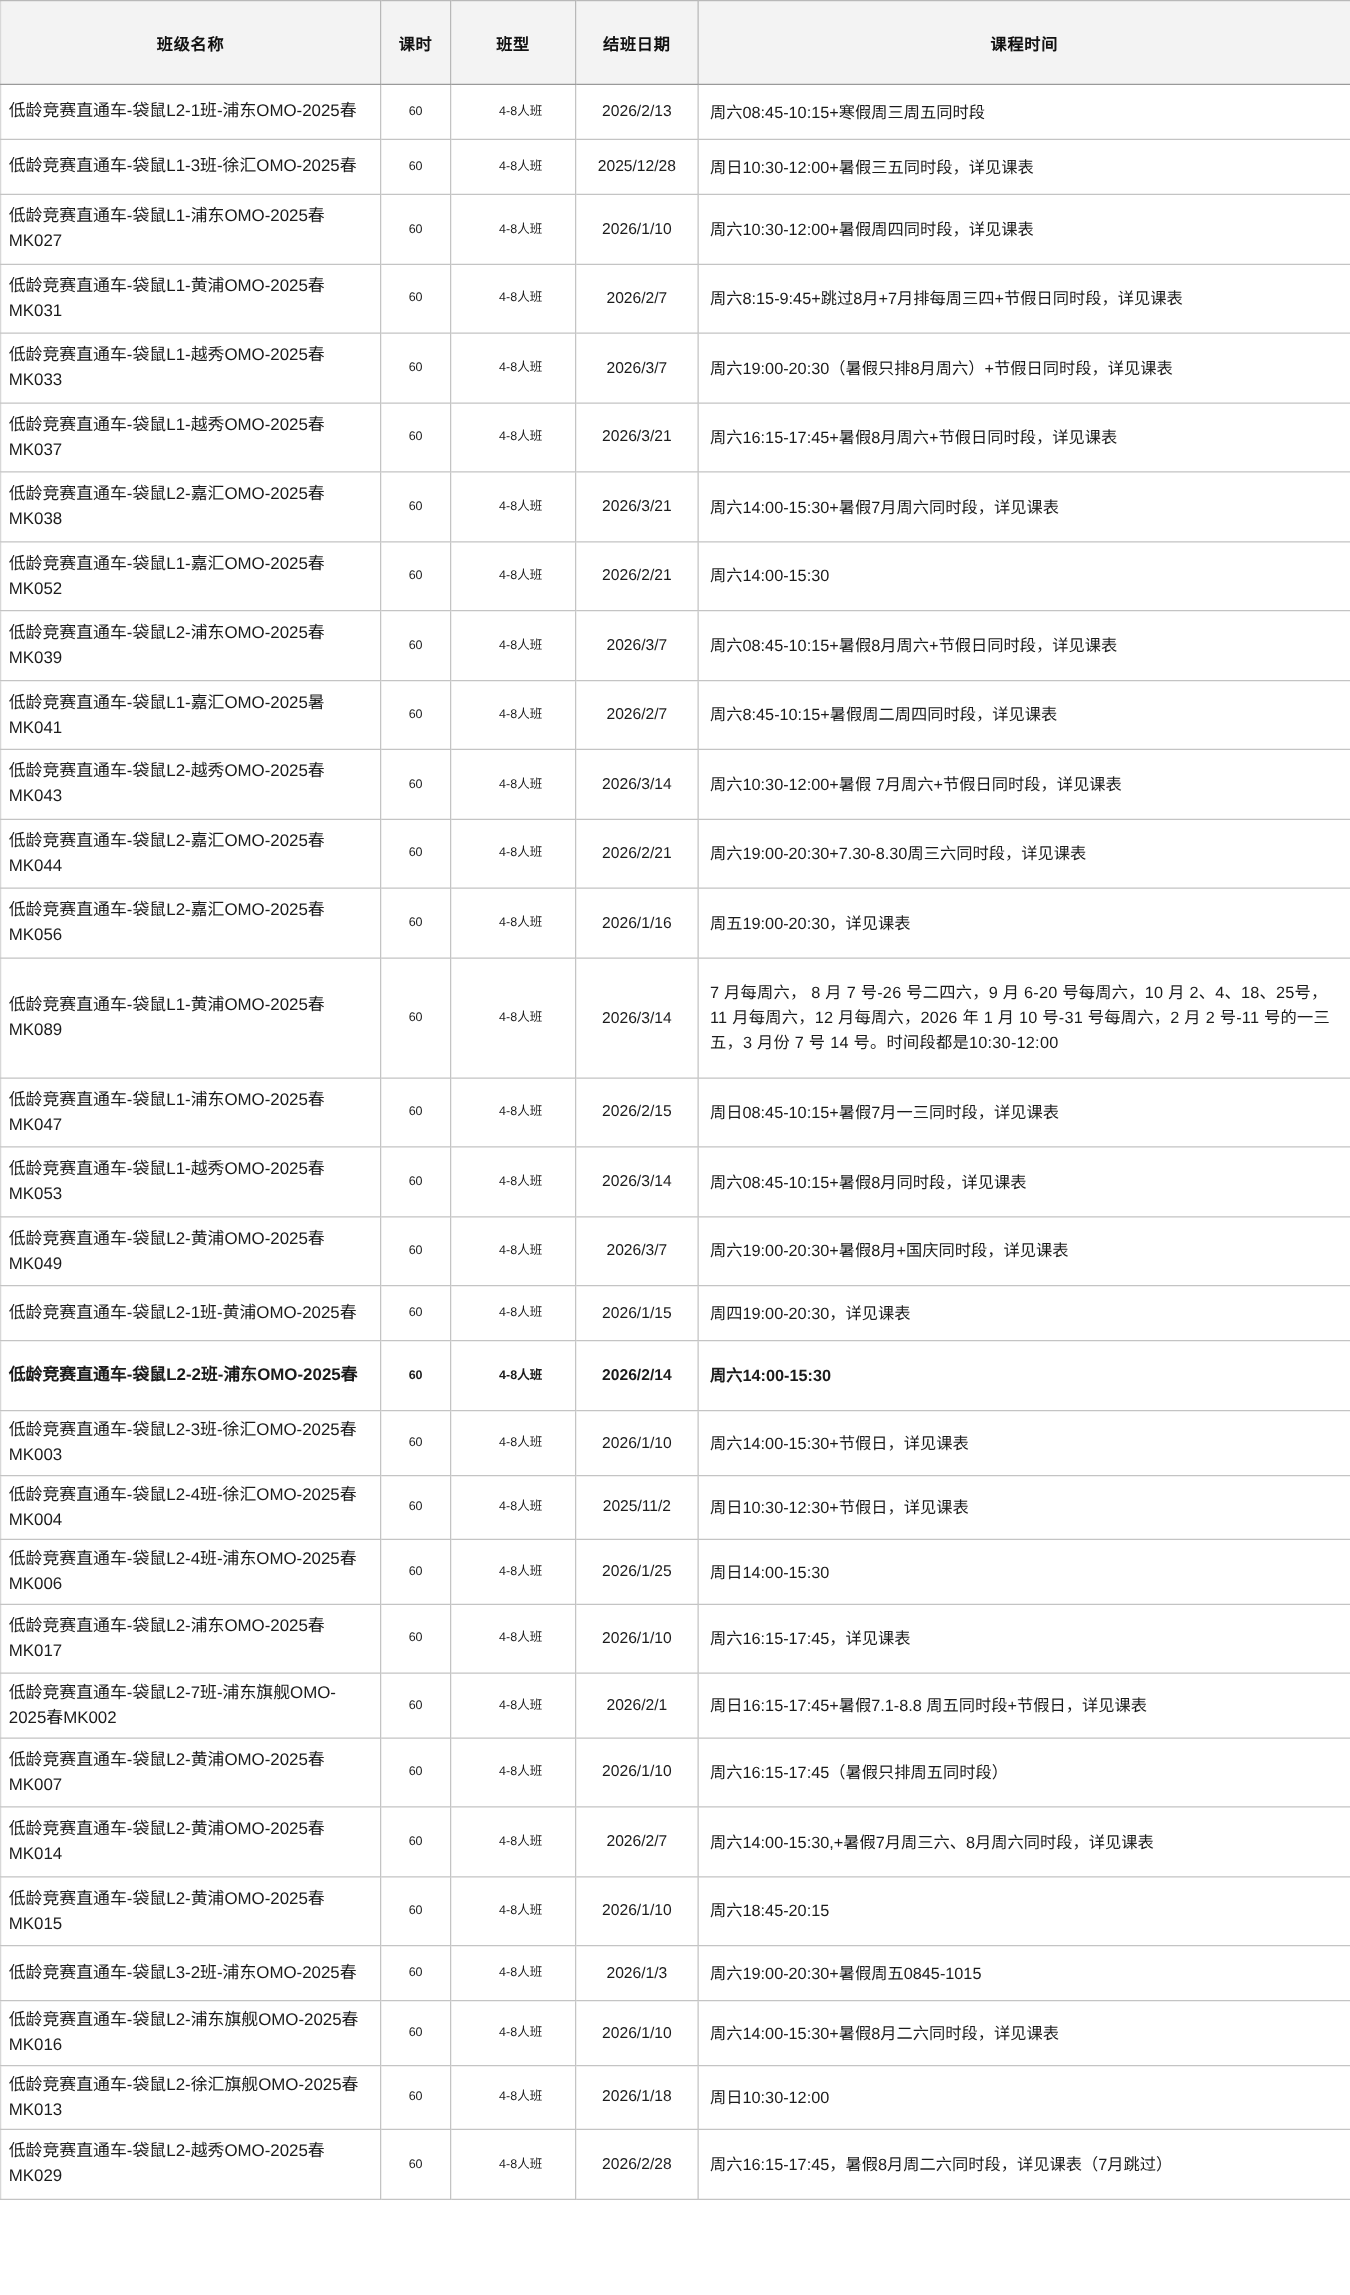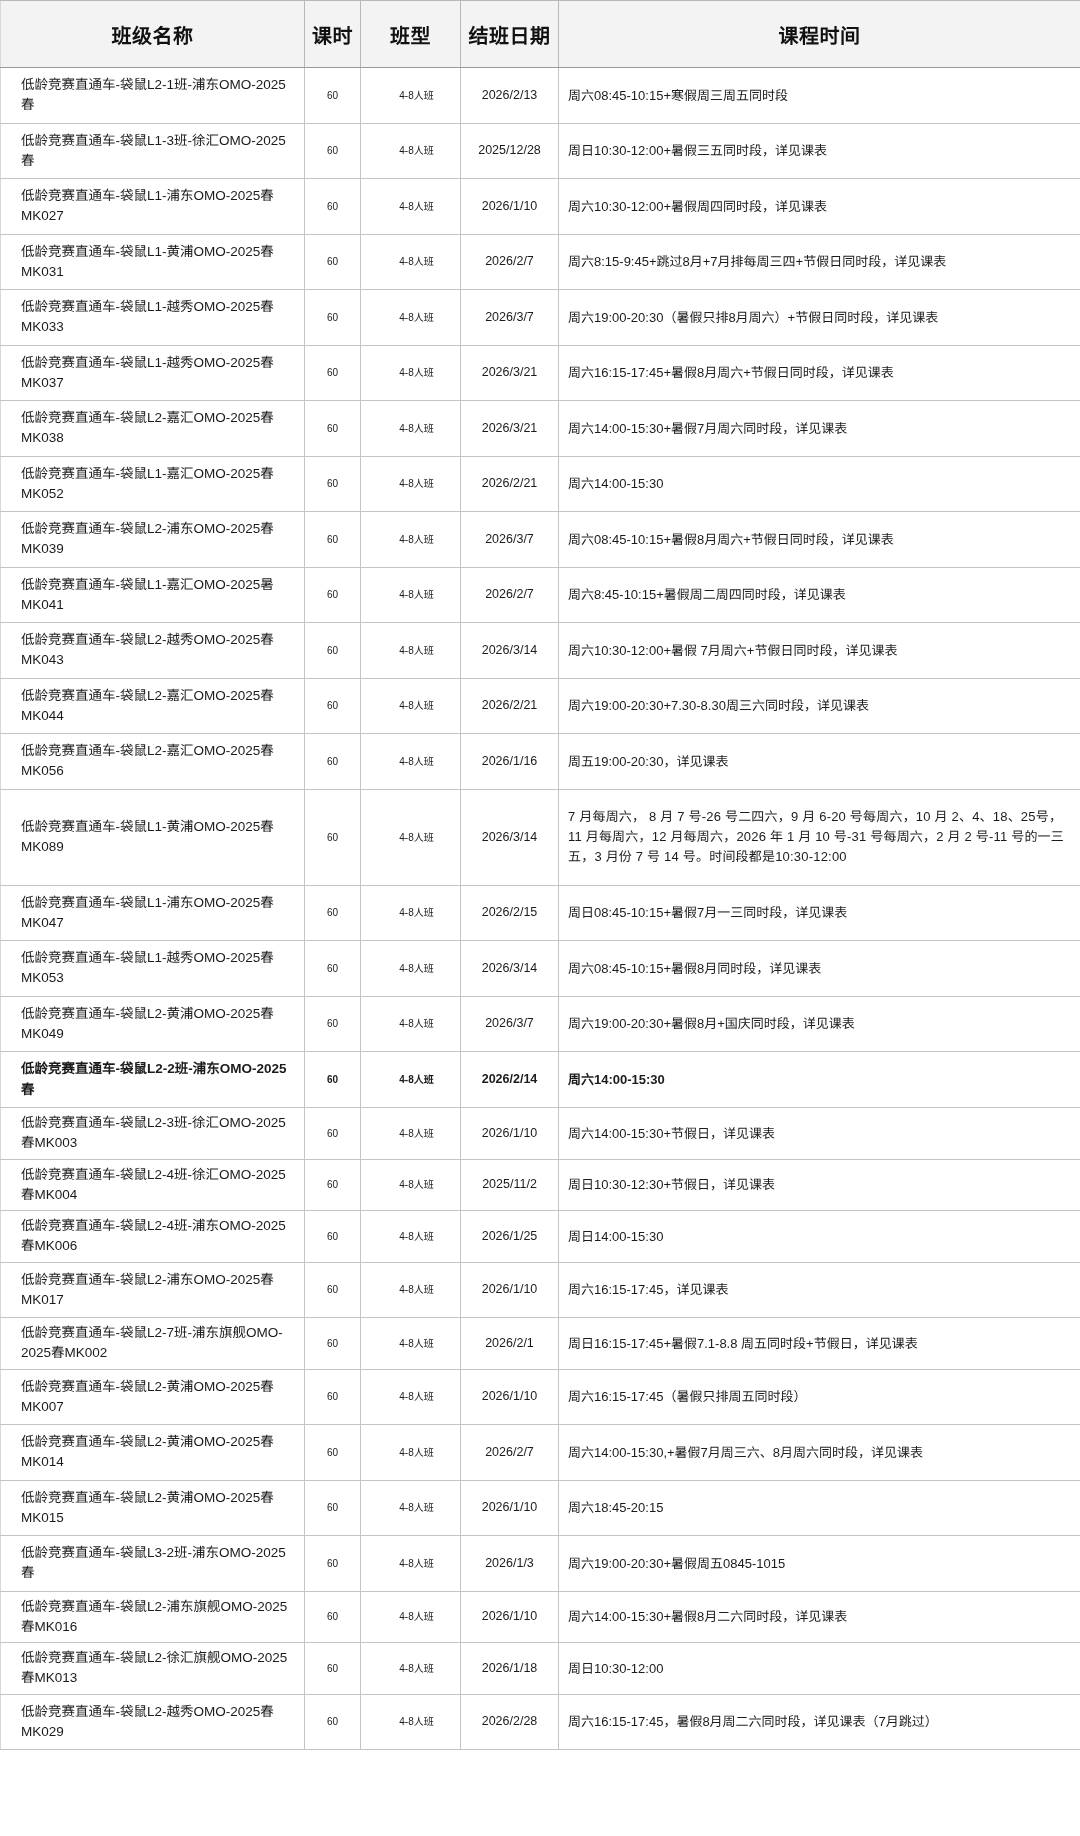--- a/index.html
+++ b/index.html
@@ -28,21 +28,21 @@
   table.class-table col.c-hours  { width: 56px;  }
   table.class-table col.c-type   { width: 100px; }
   table.class-table col.c-date   { width: 98px;  }
   table.class-table col.c-time   { width: 522px; }
 
   thead th {
     background: #f3f3f3;
     border: 1px solid #b8b8b8;
     border-bottom: 1px solid #9a9a9a;
     font-weight: bold;
-    font-size: 20px;
+    font-size: 13px;
     text-align: center;
     vertical-align: middle;
     height: 58px;
     padding: 4px 6px;
     color: #111;
     letter-spacing: 0.5px;
   }
   thead th.h-name { border-left: 1px solid #d8d8d8; }
 
   tbody td {
@@ -50,21 +50,21 @@
     vertical-align: middle;
     padding: 7px 8px;
     line-height: 1.5;
     color: #1b1b1b;
     word-break: break-word;
   }
   tbody tr { height: 44px; }
 
   td.cell-name {
     text-align: left;
-    padding-left: 20px;
+    padding-left: 6px;
     border-left: 1px solid #d8d8d8;
     margin-left: 32px;
   }
   td.cell-hours {
     text-align: center;
     font-size: 10px;
   }
   td.cell-type {
     text-align: center;
     font-size: 10px;
@@ -227,20 +227,27 @@
           <td class="cell-date">2026/3/14</td>
           <td class="cell-time">周六08:45-10:15+暑假8月同时段，详见课表</td>
         </tr>
         <tr>
           <td class="cell-name">低龄竞赛直通车-袋鼠L2-黄浦OMO-2025春MK049</td>
           <td class="cell-hours">60</td>
           <td class="cell-type">4-8人班</td>
           <td class="cell-date">2026/3/7</td>
           <td class="cell-time">周六19:00-20:30+暑假8月+国庆同时段，详见课表</td>
         </tr>
+        <tr>
+          <td class="cell-name">低龄竞赛直通车-袋鼠L2-1班-黄浦OMO-2025春</td>
+          <td class="cell-hours">60</td>
+          <td class="cell-type">4-8人班</td>
+          <td class="cell-date">2026/1/15</td>
+          <td class="cell-time">周四19:00-20:30，详见课表</td>
+        </tr>
         <tr class="row-mid">
           <td class="cell-name">低龄竞赛直通车-袋鼠L2-2班-浦东OMO-2025春</td>
           <td class="cell-hours">60</td>
           <td class="cell-type">4-8人班</td>
           <td class="cell-date">2026/2/14</td>
           <td class="cell-time">周六14:00-15:30</td>
         </tr>
         <tr class="row-two">
           <td class="cell-name two-line">低龄竞赛直通车-袋鼠L2-3班-徐汇OMO-2025春MK003</td>
           <td class="cell-hours">60</td>

